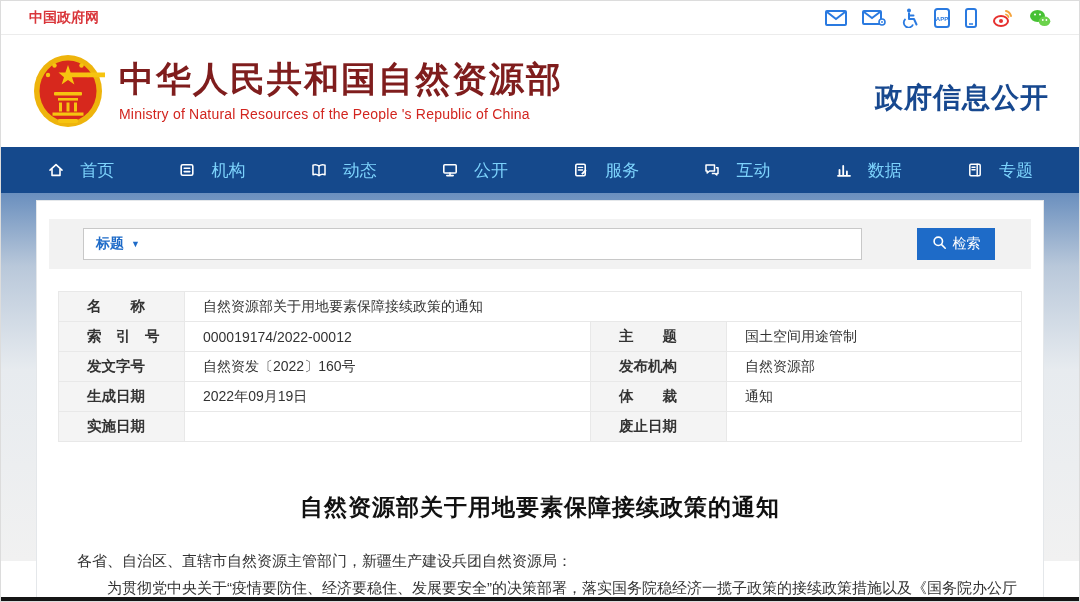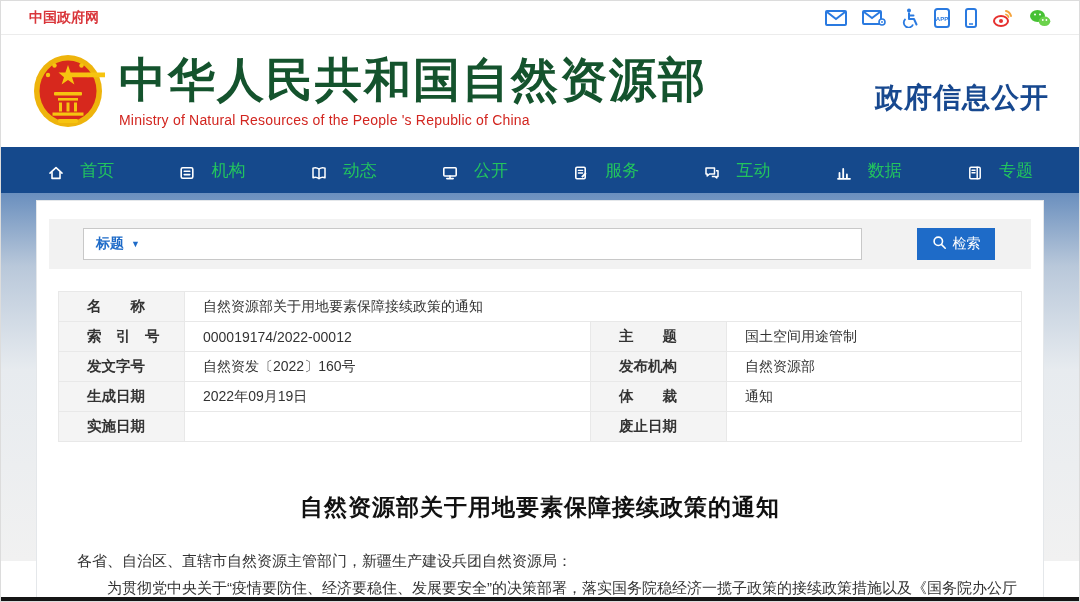--- a/index.html
+++ b/index.html
@@ -12,29 +12,29 @@
   .topbar { height:34px; display:flex; align-items:center; padding:16px 28px;
             background:#fff; border-bottom:1px solid #ececec; }
   .site-link { color:#d9353a; font-weight:bold; font-size:14px; cursor:pointer; }
   .topbar-icons { margin-left:auto; display:flex; align-items:center; gap:15px; }
   .tb-icon { display:flex; align-items:center; cursor:pointer; }
 
   
   .header { height:112px; display:flex; align-items:center; padding:0 30px; background:#fff; }
   .emblem { width:74px; height:82px; flex:0 0 auto; }
   .titles { margin-left:14px; }
-  .site-name { color:#14532d; font-size:47px; font-weight:bold; letter-spacing:2px; line-height:1.1; }
+  .site-name { color:#7f1d1d; font-size:35px; font-weight:bold; letter-spacing:2px; line-height:1.1; }
   .site-sub  { color:#d2251f; font-size:14px; margin-top:7px; letter-spacing:0.2px; }
   .section-name { margin-left:auto; color:#17488f; font-size:28px; font-weight:bold;
                   padding-top:14px; letter-spacing:1px; }
 
   
   .nav { height:46px; background:#15498c; display:flex; align-items:center;
          justify-content:space-around; padding:0 14px; }
-  .nav-item { display:flex; align-items:flex-end; gap:15px; color:#22c55e; font-size:17px; cursor:pointer; }
+  .nav-item { display:flex; align-items:center; gap:15px; color:#7dd3fc; font-size:17px; cursor:pointer; }
   .nav-item svg { display:block; }
 
   
   .content { position:relative; height:368px; padding-top:7px;
              background:linear-gradient(180deg,#6a8fbe 0%,#b9c8da 20%,#e7ebef 48%,#f1f1f1 100%); }
   .panel { width:1008px; margin:0 auto; background:#fff; height:600px; padding:18px 12px 0;
            border:1px solid #e4e7ea; border-bottom:none; }
 
   
   .search-band { background:#f2f2f2; height:50px; display:flex; align-items:center;

